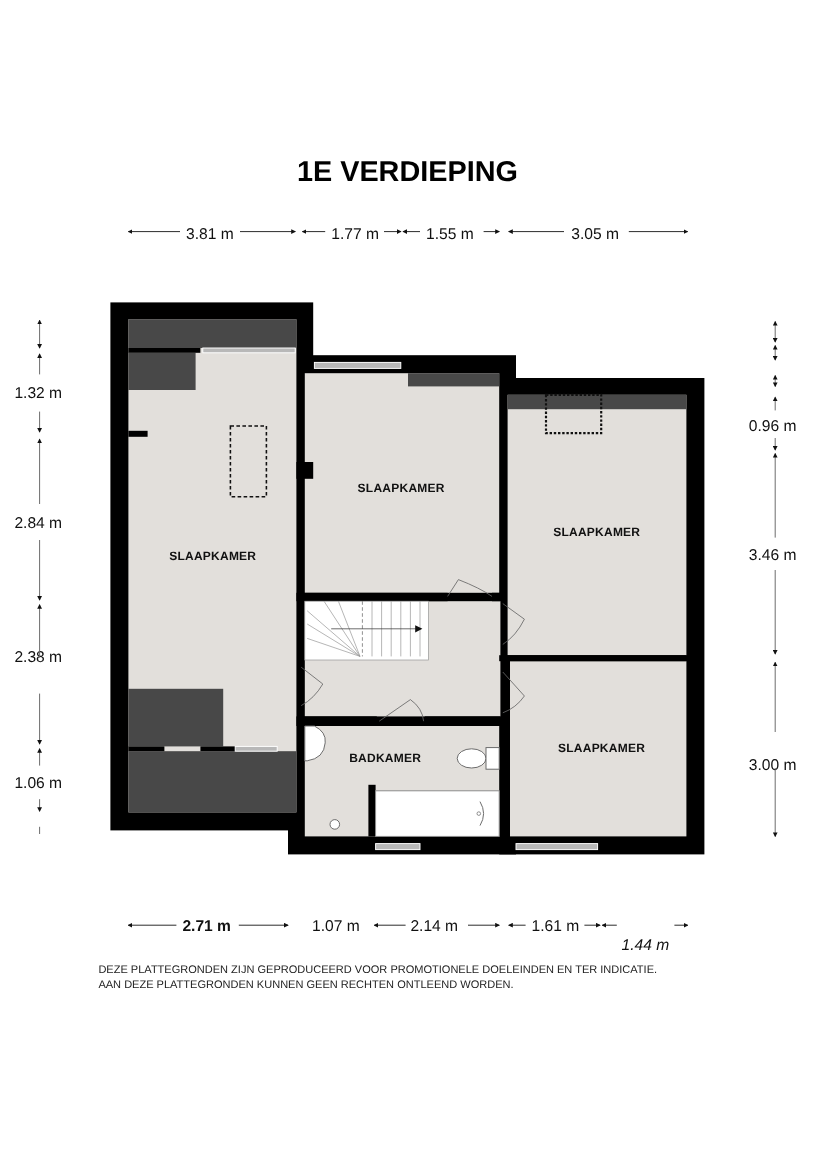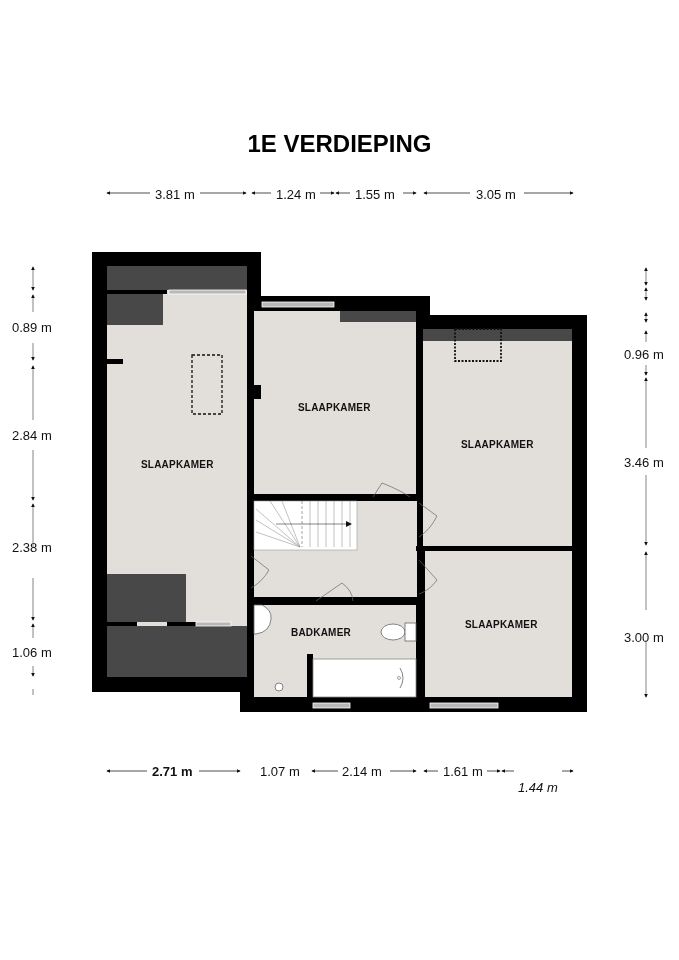--- a/index.html
+++ b/index.html
@@ -9,25 +9,25 @@
   .plan { position:absolute; left:0; top:0; }
   .room-label { position:absolute; font-size:10px; font-weight:bold; color:#111; letter-spacing:0.2px; white-space:nowrap; }
   .disclaimer { position:absolute; left:82px; top:803px; font-size:9.2px; color:#222; line-height:11.5px; white-space:nowrap; }
 </style>
 </head>
 <body>
 
 <div class="title">1E VERDIEPING</div>
 
 <div class="dim" style="left:155px;top:187px;">3.81 m</div>
-<div class="dim" style="left:276px;top:187px;">1.24 m</div>
+<div class="dim" style="left:276px;top:187px;">1.77 m</div>
 <div class="dim" style="left:355px;top:187px;">1.55 m</div>
 <div class="dim" style="left:476px;top:187px;">3.05 m</div>
 
-<div class="dim" style="left:12px;top:320px;">0.89 m</div>
+<div class="dim" style="left:12px;top:320px;">1.32 m</div>
 <div class="dim" style="left:12px;top:428px;">2.84 m</div>
 <div class="dim" style="left:12px;top:540px;">2.38 m</div>
 <div class="dim" style="left:12px;top:645px;">1.06 m</div>
 
 <div class="dim" style="left:624px;top:347px;">0.96 m</div>
 <div class="dim" style="left:624px;top:455px;">3.46 m</div>
 <div class="dim" style="left:624px;top:618px;margin-top:12px;">3.00 m</div>
 
 <div class="dim" style="left:152px;top:764px;font-weight:bold;">2.71 m</div>
 <div class="dim" style="left:260px;top:764px;">1.07 m</div>
@@ -189,13 +189,15 @@
   <rect x="455" y="329" width="46" height="32" fill="none" stroke="#111" stroke-width="1.8" stroke-dasharray="2 1.5"></rect>
 </svg>
 
 <div class="room-label" style="left:141px;top:459px;">SLAAPKAMER</div>
 <div class="room-label" style="left:298px;top:402px;">SLAAPKAMER</div>
 <div class="room-label" style="left:461px;top:439px;">SLAAPKAMER</div>
 <div class="room-label" style="left:465px;top:619px;">SLAAPKAMER</div>
 <div class="room-label" style="left:291px;top:627px;">BADKAMER</div>
 
 <div class="disclaimer">
+  <div>DEZE PLATTEGRONDEN ZIJN GEPRODUCEERD VOOR PROMOTIONELE DOELEINDEN EN TER INDICATIE.</div>
+  <div>AAN DEZE PLATTEGRONDEN KUNNEN GEEN RECHTEN ONTLEEND WORDEN.</div>
 </div>
 
 </body></html>

